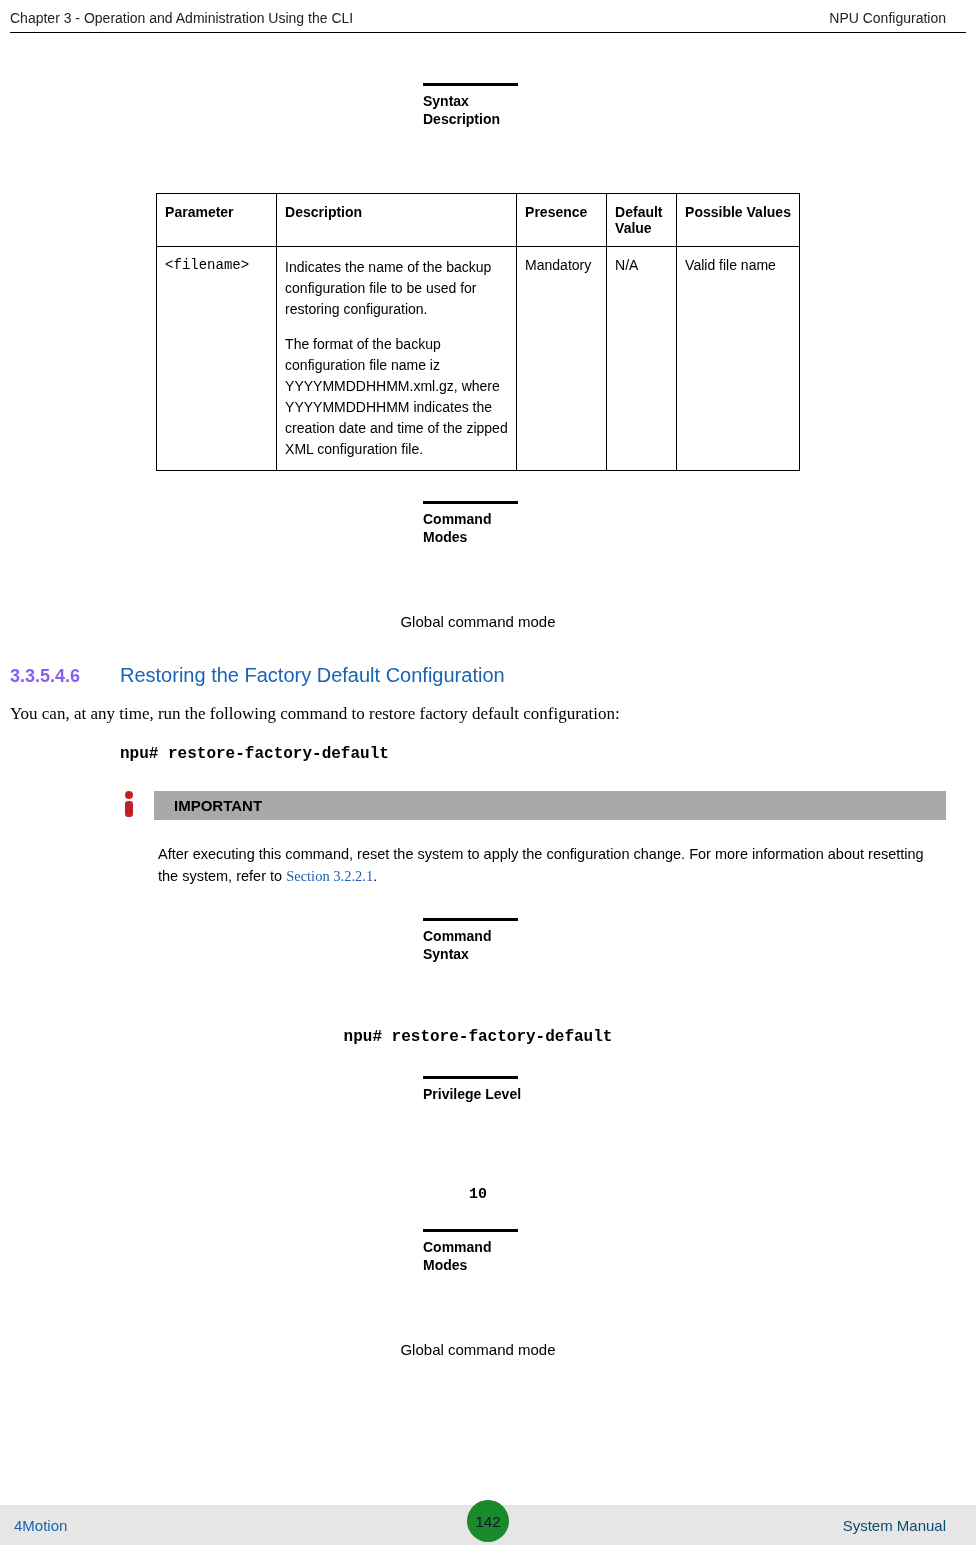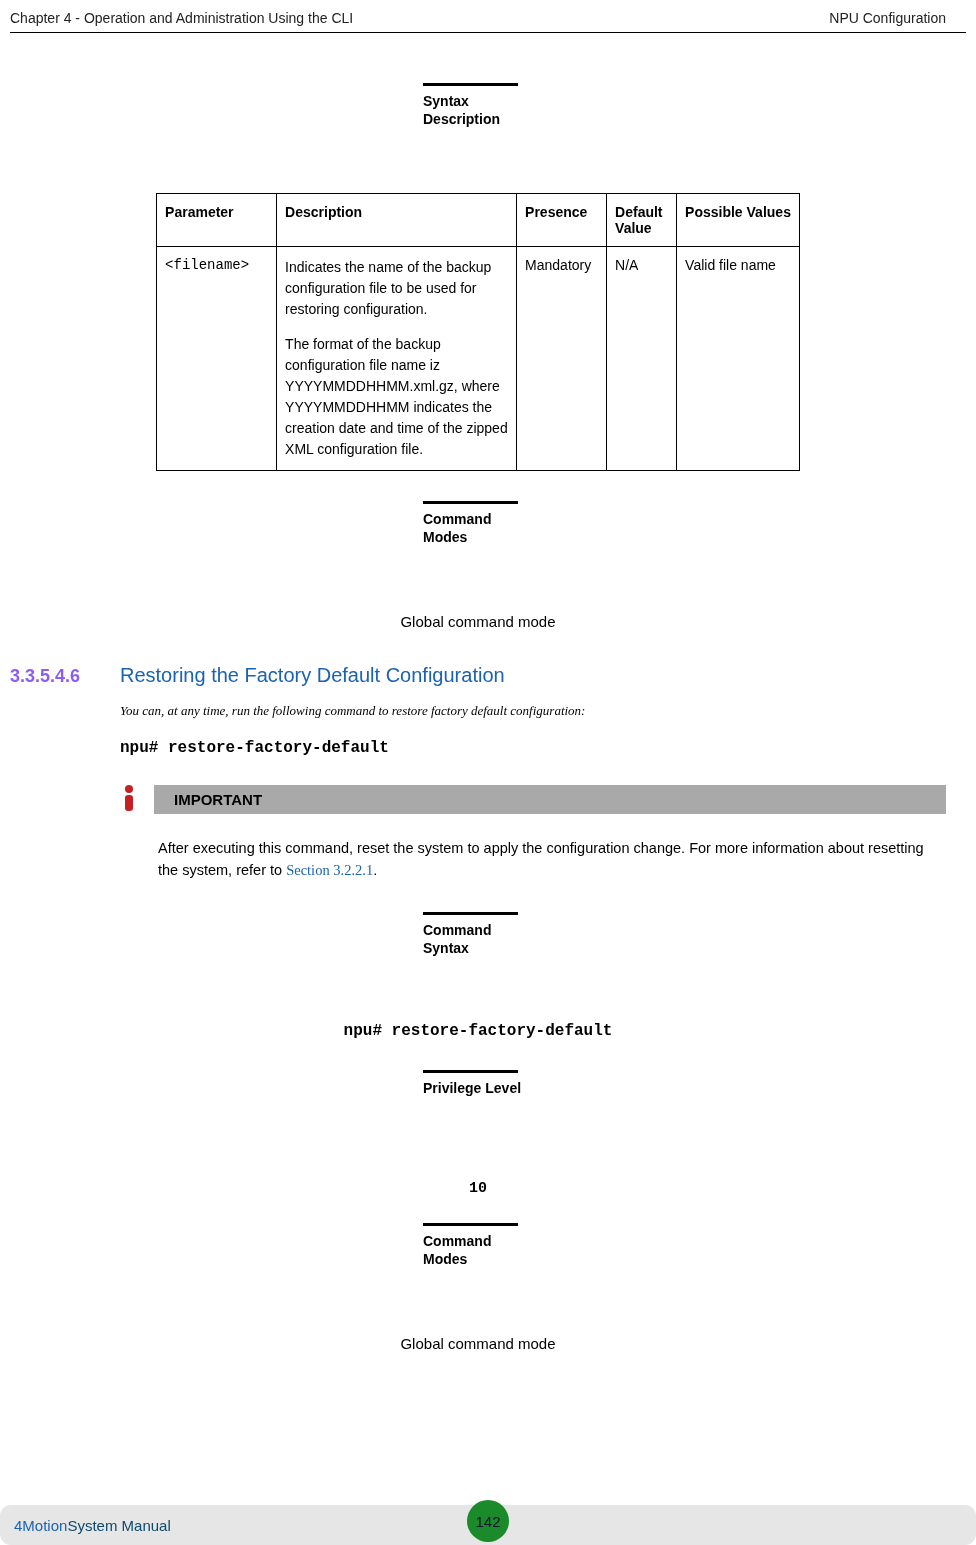--- a/index.html
+++ b/index.html
@@ -81,24 +81,22 @@
     width: 110px;
   }
   .section-head .title {
     display: inline-block;
     font-size: 20px;
     font-weight: normal;
     color: #1a62b3;
   }
   .para {
     font-family: Georgia, "Times New Roman", serif;
-    font-size: 13px;
+    font-size: 17px;
     line-height: 1.55;
-    margin-left: 110px;
-    font-style: italic;
   }
   .cmd-line {
     font-family: "Courier New", monospace;
     font-weight: bold;
     font-size: 16px;
     margin: 18px 0 28px 110px;
   }
   .important-box {
     margin-left: 110px;
     display: flex;
@@ -145,24 +143,23 @@
     position: absolute;
     bottom: 0;
     left: 0;
     right: 0;
   }
   .footer-gray {
     background: #e6e6e6;
     height: 40px;
     display: flex;
     align-items: center;
-    justify-content: flex-start;
+    justify-content: space-between;
     padding: 0 30px 0 14px;
     font-size: 15px;
-    border-radius: 11px;
   }
   .footer-gray .left { color: #1a62b3; }
   .footer-gray .right { color: #0c4a6e; }
   .page-pill {
     position: absolute;
     left: 50%;
     transform: translateX(-50%);
     width: 42px; height: 42px;
     background: #1b8a2a;
     border-radius: 50%;
@@ -174,21 +171,21 @@
     font-size: 15px;
   }
   .info-icon-svg { width: 18px; height: 28px; }
   .spacer-30 { height: 30px; }
   .spacer-26 { height: 26px; }
 </style>
 </head>
 <body>
 
 <div class="header-bar">
-  <span>Chapter 4 - Operation and Administration Using the CLI</span>
+  <span>Chapter 3 - Operation and Administration Using the CLI</span>
   <span>NPU Configuration</span>
 </div>
 <div class="header-rule"></div>
 
 <div class="content">
 
   <div class="two-col">
     <div class="label-col">
       <div class="rule"></div>
       <div class="label">Syntax Description</div>

